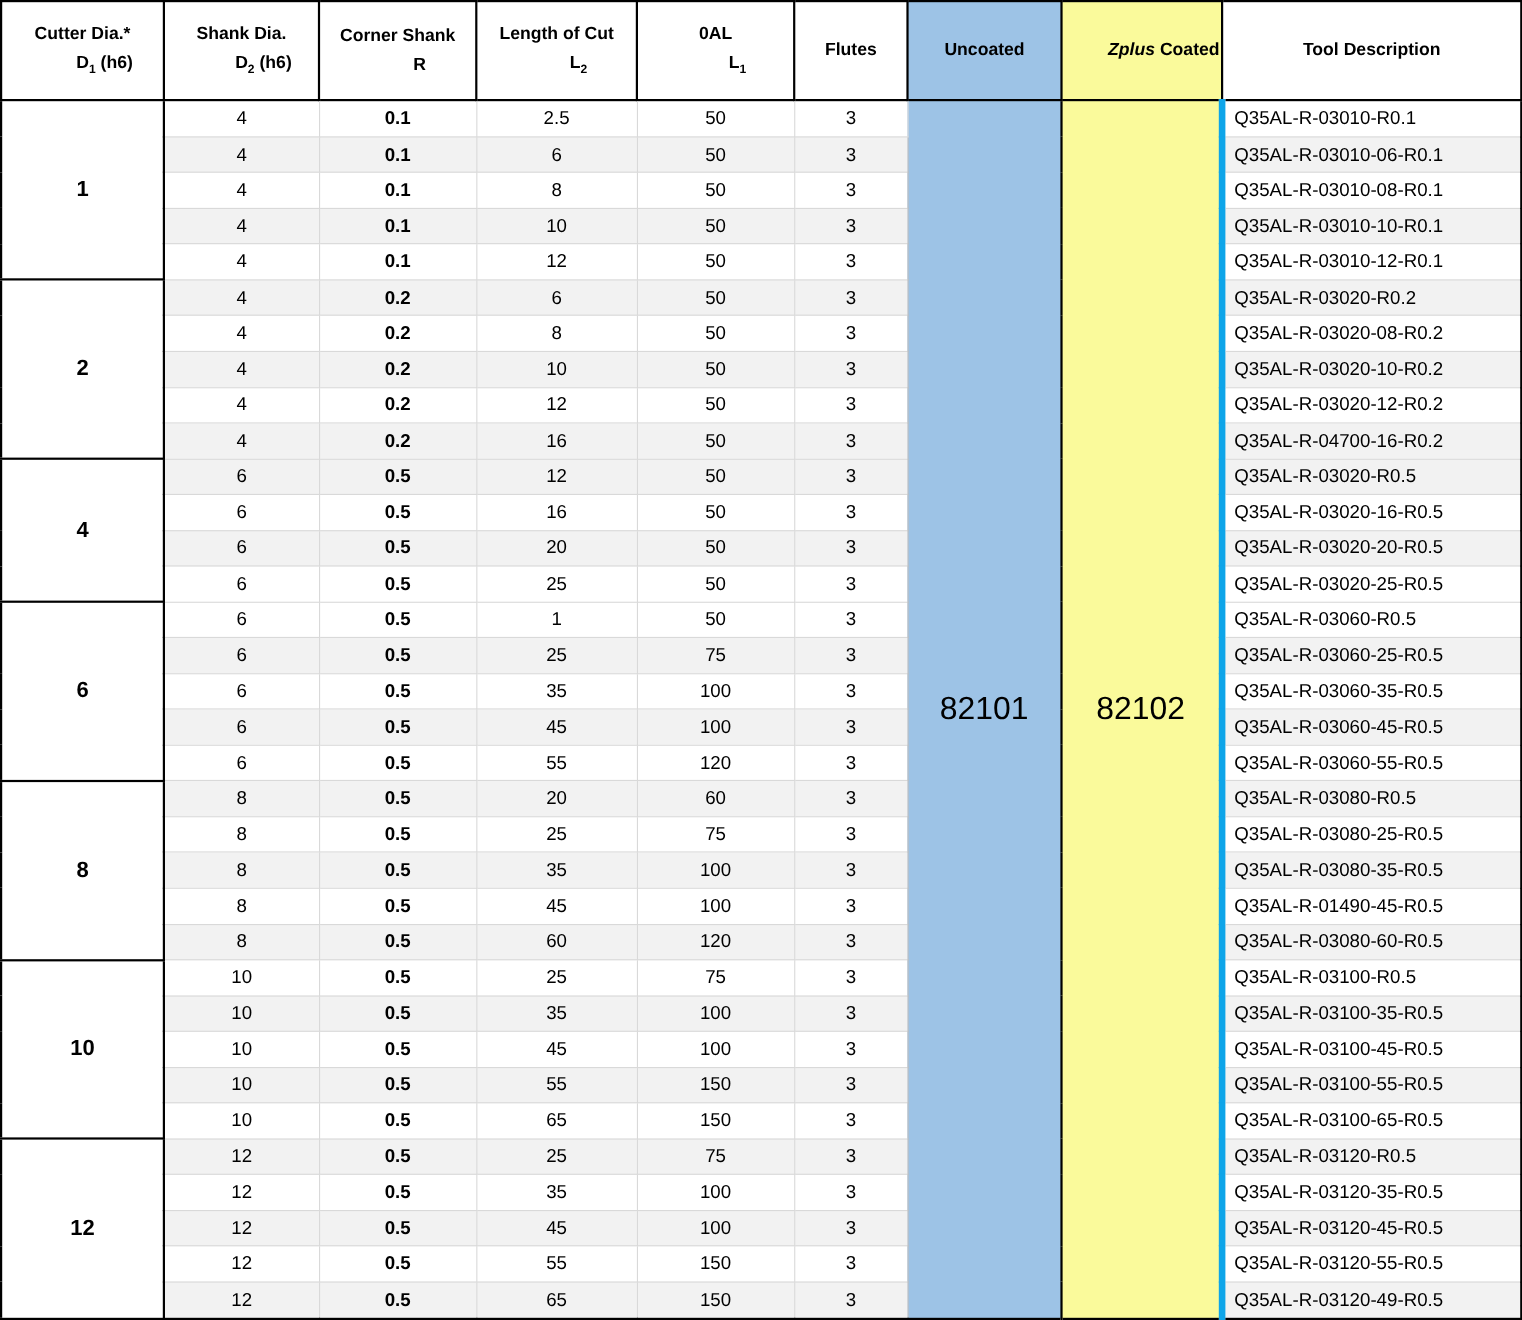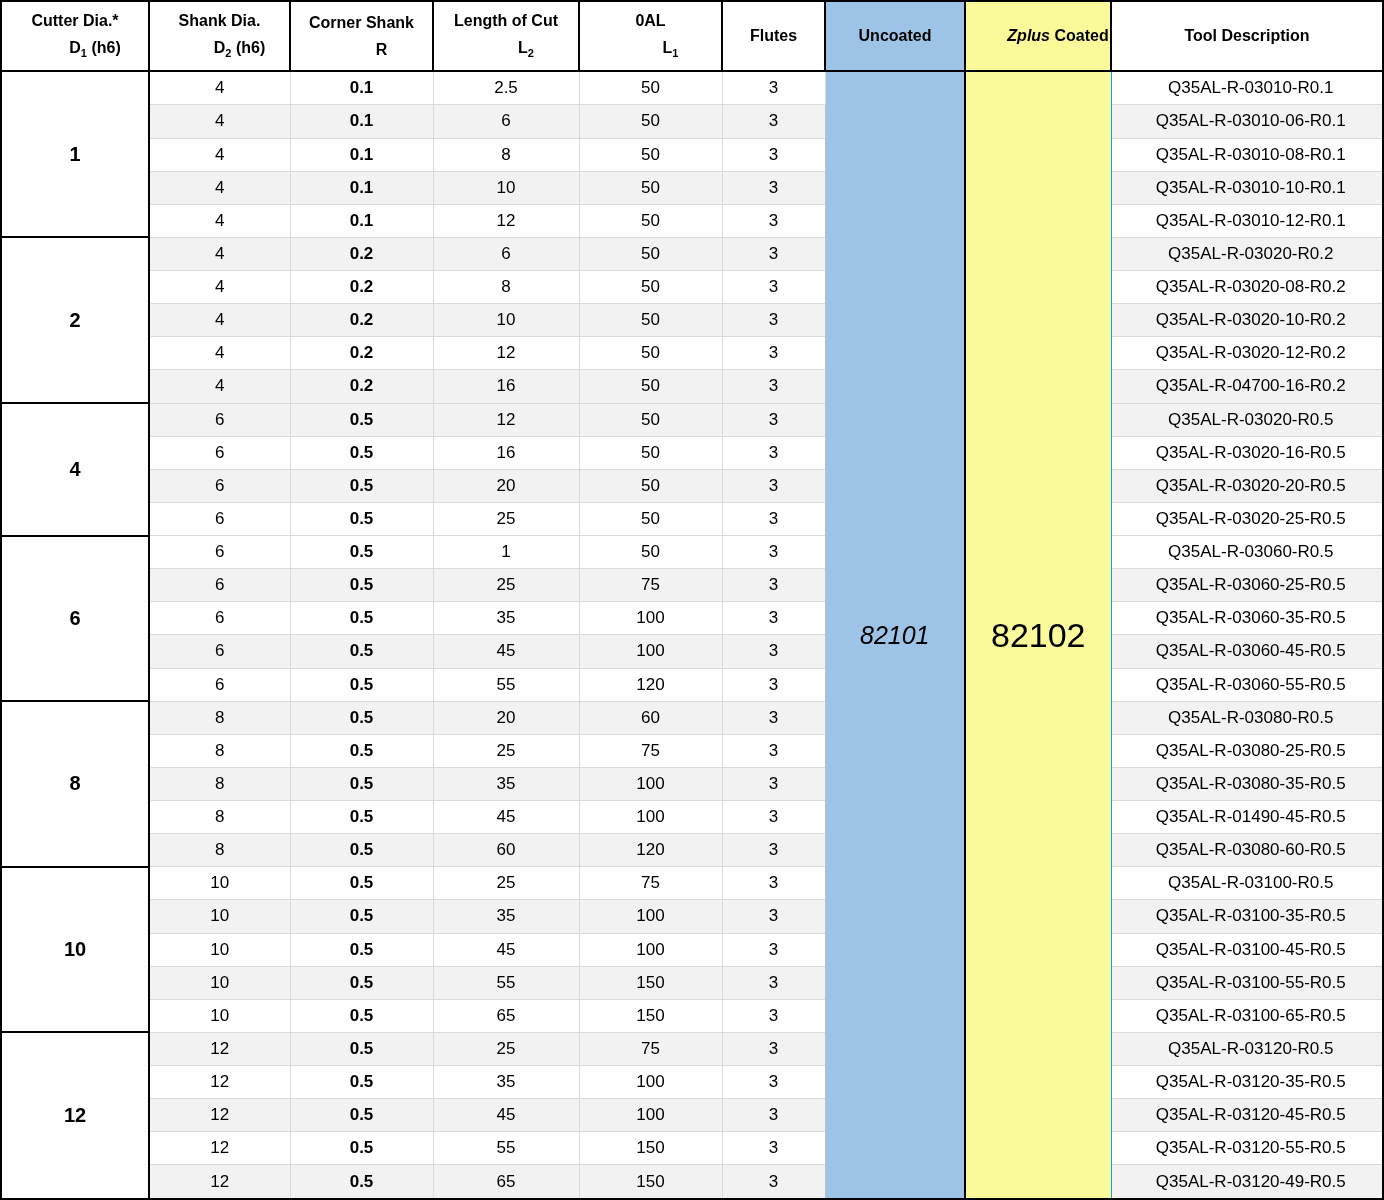--- a/index.html
+++ b/index.html
@@ -4,21 +4,21 @@
 <style>
   html, body { margin: 0; padding: 0; background: #ffffff; }
   .wrap { width: 1384px; height: 1200px; box-sizing: border-box; }
   table.catalog {
     width: 1384px; height: 1200px;
     border-collapse: collapse; table-layout: fixed;
     font-family: "Liberation Sans", sans-serif;
     color: #000; background: #fff;
     border: 2px solid var(--border, #000);
   }
-  thead tr { height: 70px; }
+  thead tr { height: 90px; }
   th {
     border: 2px solid var(--border, #000);
     font-size: 16px; font-weight: bold; text-align: center; vertical-align: middle;
     padding: 0; background: #fff; line-height: 1.25;
   }
   th.uncoated-h { background: var(--blue, #9DC3E6); }
   th.zplus-h { background: var(--yellow, #FAFA9B); padding-left: 40px; }
   .h-line2 { margin-top: 7px; margin-left: 40px; }
   .sub { font-size: 11px; vertical-align: -4px; font-weight: bold; }
   .brand-italic { font-style: italic; }
@@ -29,30 +29,29 @@
     border-bottom: 1px solid var(--grid, #D9D9D9);
   }
   tr.shaded td.band { background: var(--band, #F2F2F2); }
   td.radius-cell { font-weight: bold; }
   td.group-cell {
     font-size: 20px; font-weight: bold; background: #fff;
     border-right: 2px solid var(--border, #000);
     border-bottom: 2px solid var(--border, #000);
   }
   td.uncoated-cell {
-    background: var(--blue, #9DC3E6); font-size: 25px;
+    background: var(--blue, #9DC3E6); font-size: 29px;
     border-left: 1px solid #bfbfbf;
     border-right: 2px solid var(--border, #000);
-    font-style: italic;
   }
   td.zplus-cell {
-    background: var(--yellow, #FAFA9B); font-size: 34px;
-    border-right: 1px solid #0ea5e9;
-  }
-  td.desc-cell { text-align: center; padding-left: 8px; }
+    background: var(--yellow, #FAFA9B); font-size: 29px;
+    border-right: 6px solid #0ea5e9;
+  }
+  td.desc-cell { text-align: left; padding-left: 8px; }
 </style>
 </head>
 <body>
 
 <div class="wrap">
   <table class="catalog">
     <colgroup>
       <col style="width:148px">
         <col style="width:141px">
         <col style="width:143px">

